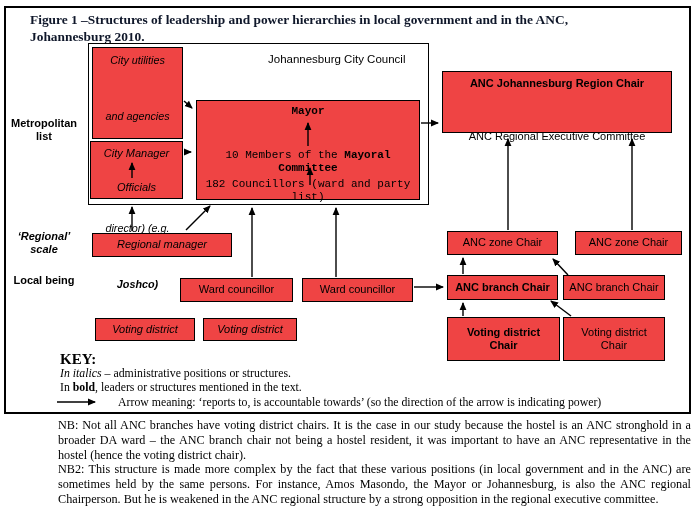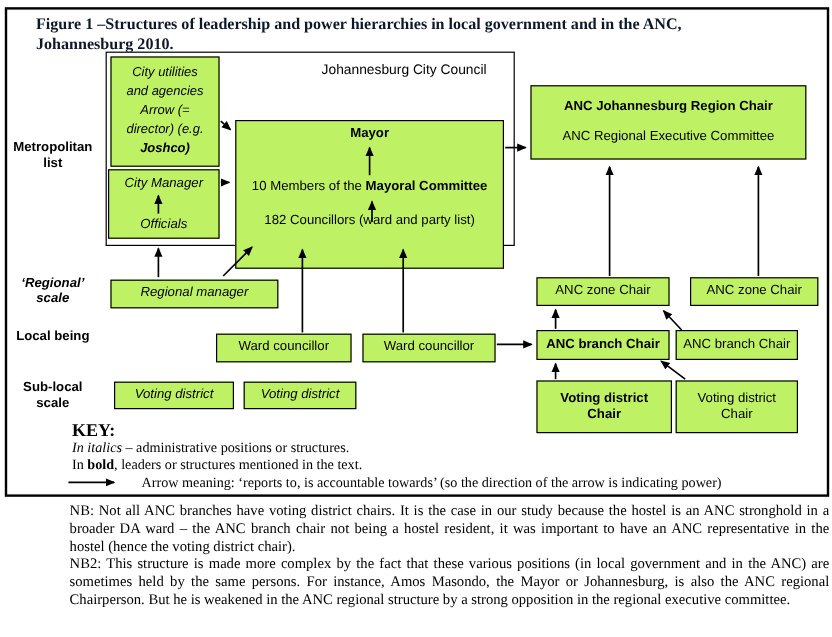--- a/index.html
+++ b/index.html
@@ -1,34 +1,34 @@
 <!DOCTYPE html>
 <html><head>
 <meta charset="utf-8">
 <style>
   html,body{margin:0;padding:0;background:#fff;}
   #page{position:relative;width:693px;height:531px;background:#fff;color:#000;overflow:hidden;}
   .abs{position:absolute;}
   #figure-frame{left:4px;top:6px;width:683px;height:404px;border:2px solid #000;background:#fff;}
   #figure-title{left:30px;top:11px;width:622px;font:bold 13.4px "Liberation Serif",serif;line-height:17px;color:#0f172a;}
   .scale-label{width:76px;text-align:center;font:bold 11px "Liberation Sans",sans-serif;line-height:12.5px;color:#000;}
-  .box{position:absolute;border:1.5px solid #000;background:#bef264;
+  .box{position:absolute;border:1.5px solid #000;background:#ef4444;
        font:11px "Liberation Sans",sans-serif;color:#000;
        display:flex;align-items:center;justify-content:center;
-       text-align:center;line-height:1.2;box-sizing:border-box;}
+       text-align:center;line-height:1.2;box-sizing:border-box;gap:40px;}
   .italic{font-style:italic;}
   .bold{font-weight:bold;}
   .narrow{max-width:80px;}
   #council-box{left:88px;top:43px;width:339px;height:160px;border:1.5px solid #000;background:#fff;}
   #council-label{left:268px;top:53px;font:11.5px "Liberation Sans",sans-serif;color:#000;}
   #utilities-box{left:92px;top:47px;width:91px;height:92px;flex-direction:column;justify-content:flex-start;padding-top:4px;font-size:10.8px;line-height:16px;}
   #manager-box{left:90px;top:141px;width:93px;height:58px;}
   #manager-box .top-label{position:absolute;top:5px;left:0;right:0;}
   #manager-box .bottom-label{position:absolute;bottom:4px;left:0;right:0;}
-  #mayor-box{left:196px;top:100px;width:224px;height:124px;}
+  #mayor-box{left:196px;top:100px;width:224px;height:100px;font-family:Liberation Mono, monospace;}
   #mayor-box .row1{position:absolute;top:4px;left:0;right:0;}
   #mayor-box .row2{position:absolute;top:48px;left:0;right:0;}
   #mayor-box .row3{position:absolute;top:77px;left:0;right:0;}
   #key-block{left:60px;top:352px;width:632px;font:11.8px "Liberation Serif",serif;line-height:14.2px;color:#000;}
   #key-block .key-heading{font-weight:bold;font-size:15px;}
   #key-arrow-line{padding-left:58px;}
   #notes{left:58px;top:418px;width:633px;font:12.2px "Liberation Serif",serif;line-height:14.8px;text-align:justify;color:#000;}
   #notes p{margin:0;}
   svg.overlay{position:absolute;left:0;top:0;pointer-events:none;}
   svg.overlay path{stroke:#000;stroke-width:1.4;fill:none;}
@@ -38,21 +38,20 @@
 
 <div id="page">
 
   <div class="abs" id="figure-frame"></div>
 
   <div class="abs" id="figure-title">Figure 1 –Structures of leadership and power hierarchies in local government and in the ANC, Johannesburg 2010.</div>
 
   <div class="abs scale-label" style="left:6px;top:117px;">Metropolitan list</div>
   <div class="abs scale-label" style="left:6px;top:230px;font-style:italic;">‘Regional’ scale</div>
   <div class="abs scale-label" style="left:6px;top:274px;">Local being</div>
-  <div class="abs scale-label" style="left:6px;top:317px;">Sub-local scale</div>
 
   <div class="abs" id="council-box"></div>
   <div class="abs" id="council-label">Johannesburg City Council</div>
 
   <div class="box italic" id="utilities-box">
     <div>City utilities</div>
     <div>and agencies</div>
     <div>Arrow (=</div>
     <div>director) (e.g.</div>
     <div class="bold">Joshco)</div>

